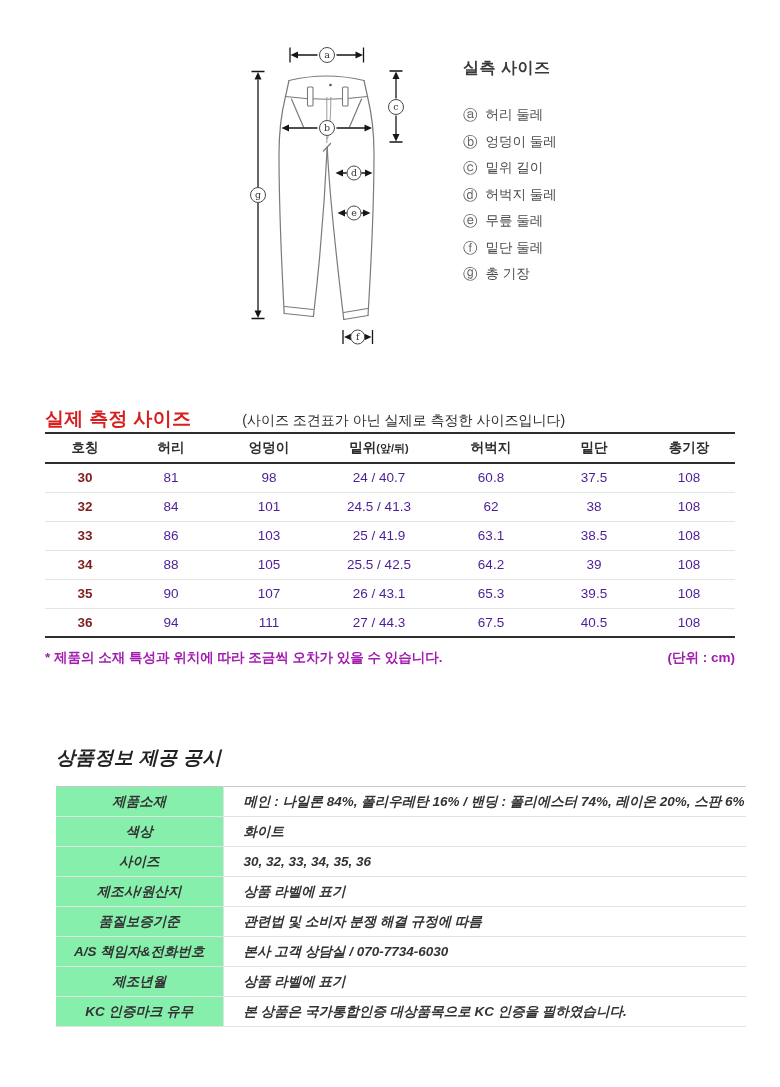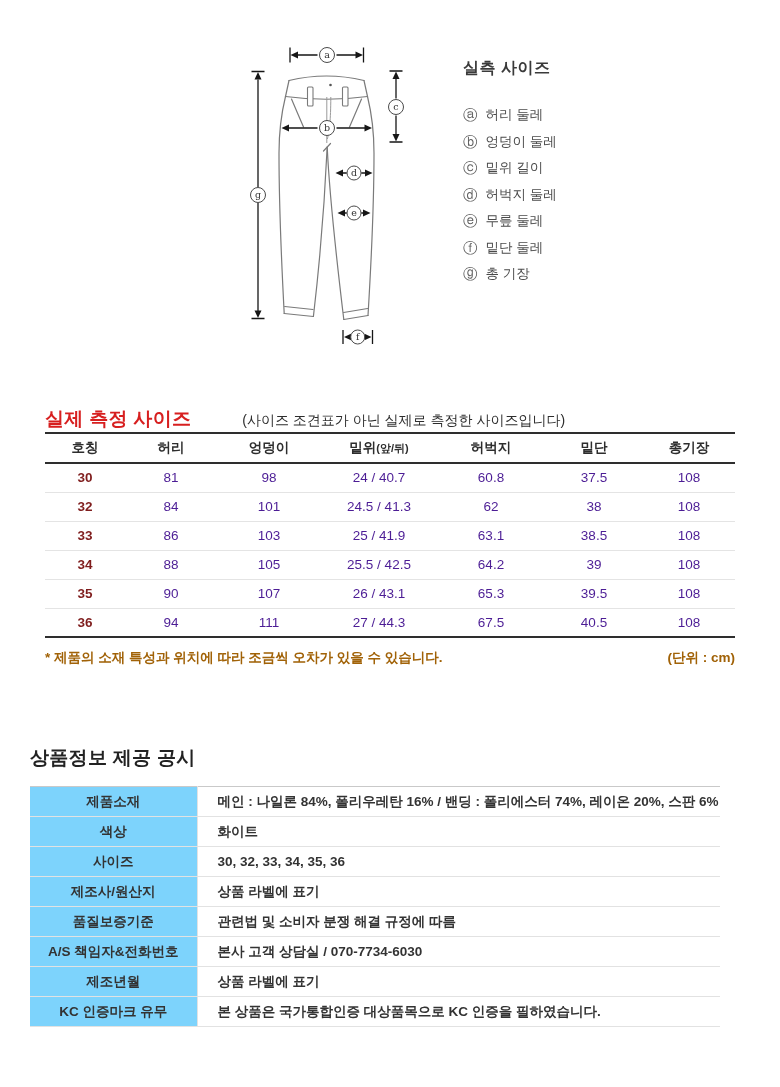--- a/index.html
+++ b/index.html
@@ -40,32 +40,32 @@
   table.size th small { font-size:11px; font-weight:700; }
   table.size td {
     height:29px; text-align:center; font-size:13.5px; color:#4c1d95;
     border-bottom:1px solid #e4e4e4; padding:0;
   }
   table.size tr:last-child td { border-bottom:none; }
   table.size td:first-child { font-weight:700; color:#7f1d1d; }
 
   .size-footer {
     display:flex; justify-content:space-between; align-items:center;
-    margin-top:11px; font-size:13.5px; font-weight:600; color:#a16207;
+    margin-top:11px; font-size:13.5px; font-weight:600; color:#a21caf;
   }
 
   
-  .info-block { position:absolute; left:30px; top:745px; width:690px; }
+  .info-block { position:absolute; left:56px; top:745px; width:690px;font-style:italic; }
   .info-title { font-size:19px; font-weight:700; color:#222; letter-spacing:0.3px; }
   table.info {
     width:100%; border-collapse:collapse; table-layout:fixed;
     margin-top:15px; border-top:1px solid #c9c9c9;
   }
   table.info th {
-    width:167px; background:#7dd3fc; height:30px;
+    width:167px; background:#86efac; height:30px;
     font-size:13.5px; font-weight:700; color:#333; text-align:center;
     border-bottom:1px solid #e2e2e2; border-right:1px solid #e2e2e2; padding:0 4px;
   }
   table.info td {
     font-size:13.5px; font-weight:600; color:#333;
     border-bottom:1px solid #e2e2e2; padding:0 0 0 20px; height:30px;
   }
 
   
   .pant  { stroke:#7a7a7a; stroke-width:1.2; fill:none; stroke-linecap:round; }

